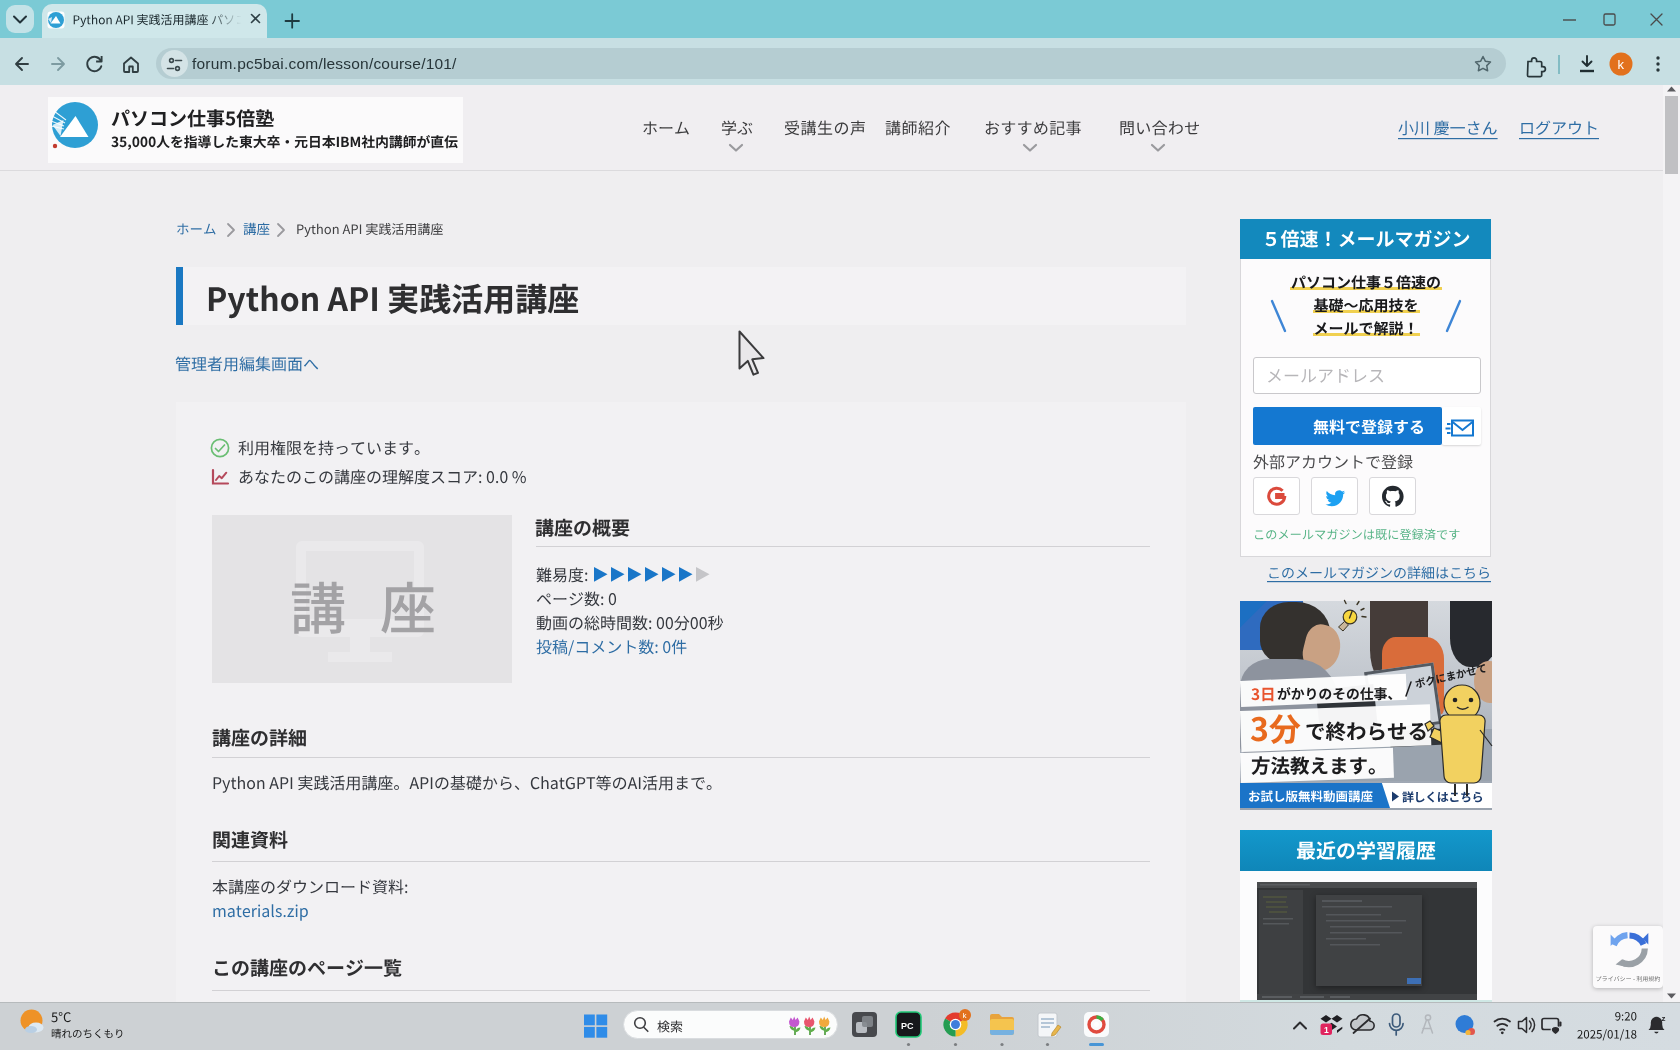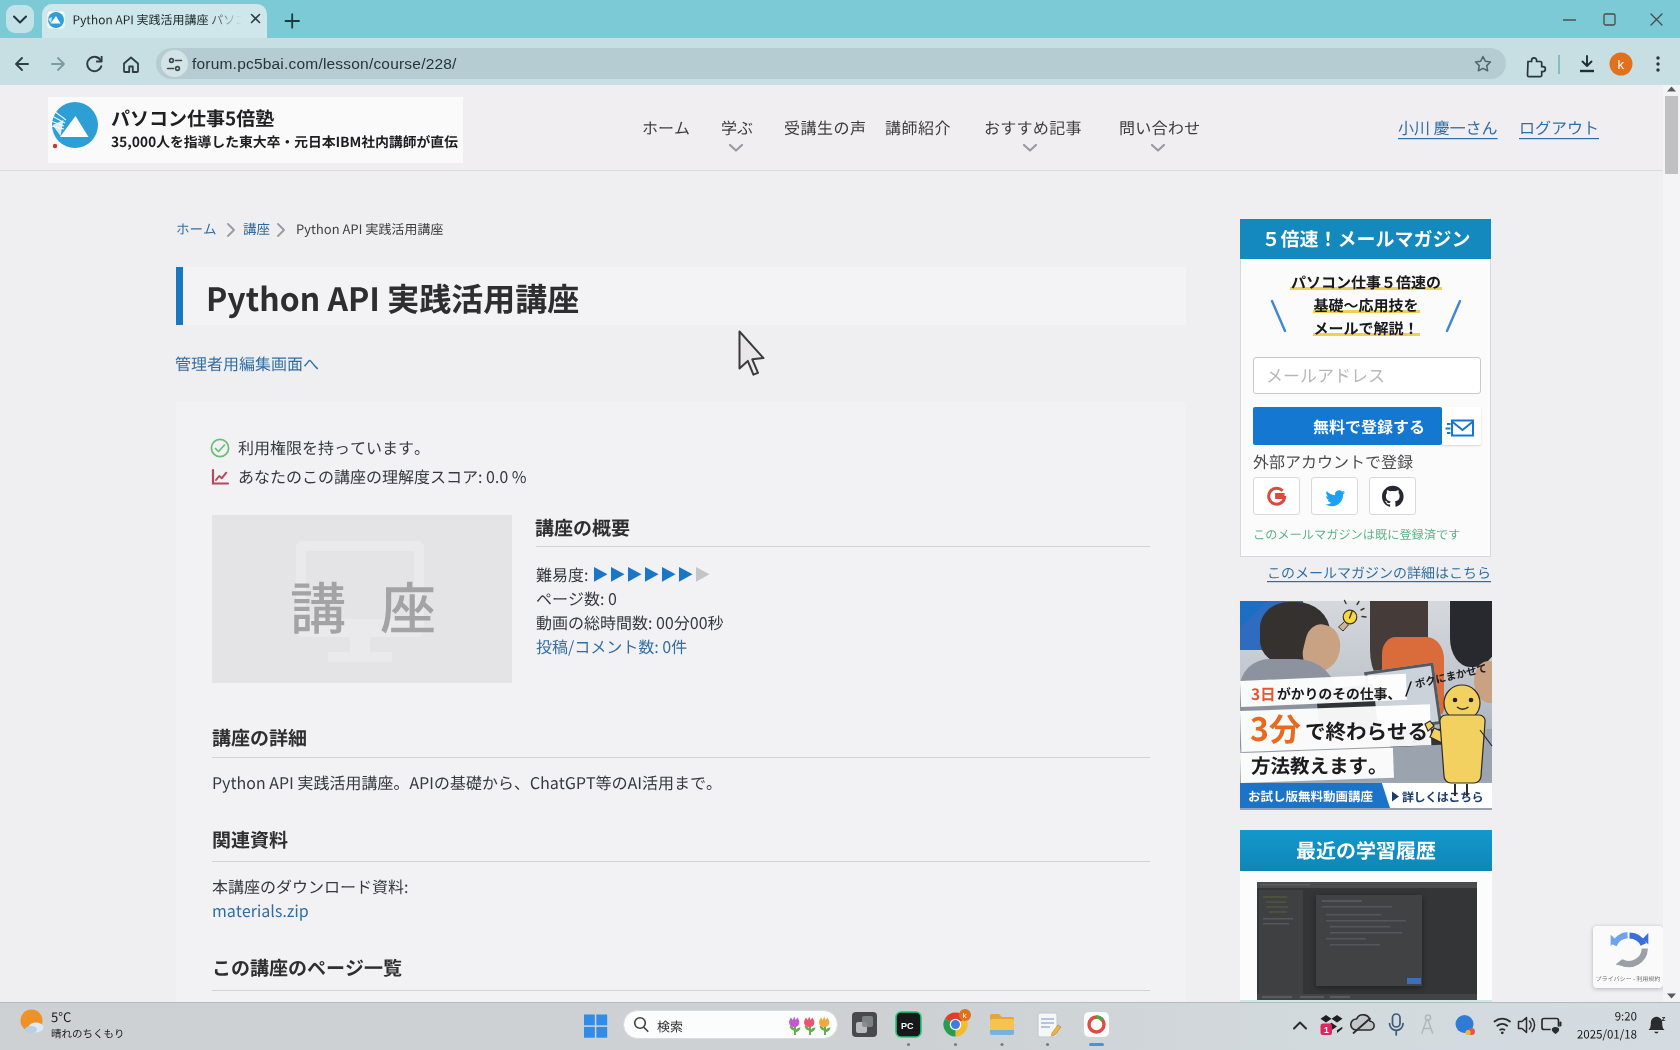--- a/index.html
+++ b/index.html
@@ -66,21 +66,21 @@
 <div class="ab " style="left:1257px;top:882px;width:220px;height:6px;z-index:1;background:#4a4c4e"></div>
 <div class="ab " style="left:1316px;top:895px;width:106px;height:91px;z-index:1;background:#404244;box-shadow:0 2px 6px rgba(0,0,0,.4)"></div>
 <div class="ab " style="left:1407px;top:978px;width:14px;height:6px;z-index:1;background:#3d6fb5"></div>
 <div class="ab " style="left:1257px;top:994px;width:220px;height:8px;z-index:1;background:#414345"></div>
 <div class="ab " style="left:1240px;top:999.5px;width:252px;height:2.5px;z-index:1;background:#cfe8e5"></div>
 <div class="ab " style="left:1593px;top:926px;width:70px;height:62px;z-index:1;background:#fbfafb;border-radius:4px;box-shadow:0 1px 4px rgba(0,0,0,.25)"></div>
 <div class="ab " style="left:1663px;top:85px;width:17px;height:917px;z-index:1;background:#f4f3f5"></div>
 <div class="ab " style="left:1665px;top:96px;width:13px;height:78px;z-index:1;background:#c0c0c3"></div>
 <div class="ab " style="left:0px;top:1002px;width:1680px;height:48px;z-index:2;background:linear-gradient(90deg,#cdd1d4 0%,#cdd1d4 55%,#d3dade 80%,#d5dce1 100%);border-top:1px solid #b6babc"></div>
 <div class="ab " style="left:623px;top:1010px;width:215px;height:29px;z-index:3;background:#fbfcfc;border:1px solid #d9dcdf;border-radius:15px"></div>
-<div class="ab" style="left:192px;top:55px;z-index:30;font-size:15.5px;color:#273539;letter-spacing:.2px">forum.pc5bai.com/lesson/course/228/</div>
+<div class="ab" style="left:192px;top:55px;z-index:30;font-size:15.5px;color:#273539;letter-spacing:.2px">forum.pc5bai.com/lesson/course/101/</div>
 <svg id="textlayer" width="1680" height="1050" viewBox="0 0 1680 1050">
     <defs>
       <path id="r0050" d="M101 0H193V292H314C475 292 584 363 584 518C584 678 474 733 310 733H101ZM193 367V658H298C427 658 492 625 492 518C492 413 431 367 302 367Z"></path>
       <path id="r0079" d="M101 -234C209 -234 266 -152 304 -46L508 543H419L321 242C307 193 291 138 277 88H272C253 139 235 194 218 242L108 543H13L231 -1L219 -42C196 -109 158 -159 97 -159C82 -159 66 -154 55 -150L37 -223C54 -230 76 -234 101 -234Z"></path>
       <path id="r0074" d="M262 -13C296 -13 332 -3 363 7L345 76C327 68 303 61 283 61C220 61 199 99 199 165V469H347V543H199V696H123L113 543L27 538V469H108V168C108 59 147 -13 262 -13Z"></path>
       <path id="r0068" d="M92 0H184V394C238 449 276 477 332 477C404 477 435 434 435 332V0H526V344C526 482 474 557 360 557C286 557 230 516 180 466L184 578V796H92Z"></path>
       <path id="r006F" d="M303 -13C436 -13 554 91 554 271C554 452 436 557 303 557C170 557 52 452 52 271C52 91 170 -13 303 -13ZM303 63C209 63 146 146 146 271C146 396 209 480 303 480C397 480 461 396 461 271C461 146 397 63 303 63Z"></path>
       <path id="r006E" d="M92 0H184V394C238 449 276 477 332 477C404 477 435 434 435 332V0H526V344C526 482 474 557 360 557C286 557 229 516 178 464H176L167 543H92Z"></path>
       <path id="r0020" d=""></path>
       <path id="r0041" d="M4 0H97L168 224H436L506 0H604L355 733H252ZM191 297 227 410C253 493 277 572 300 658H304C328 573 351 493 378 410L413 297Z"></path>

